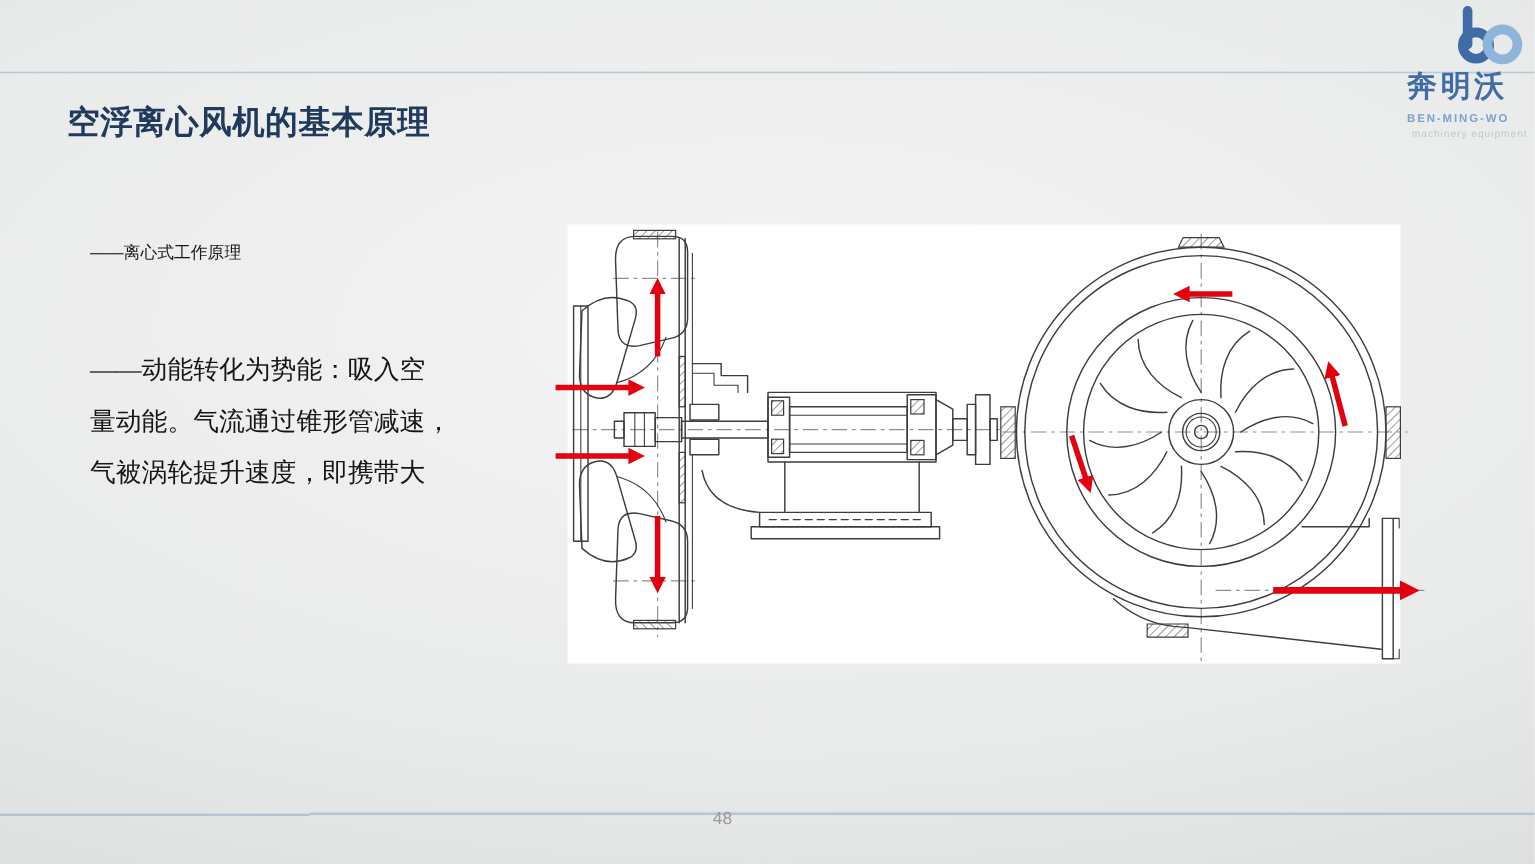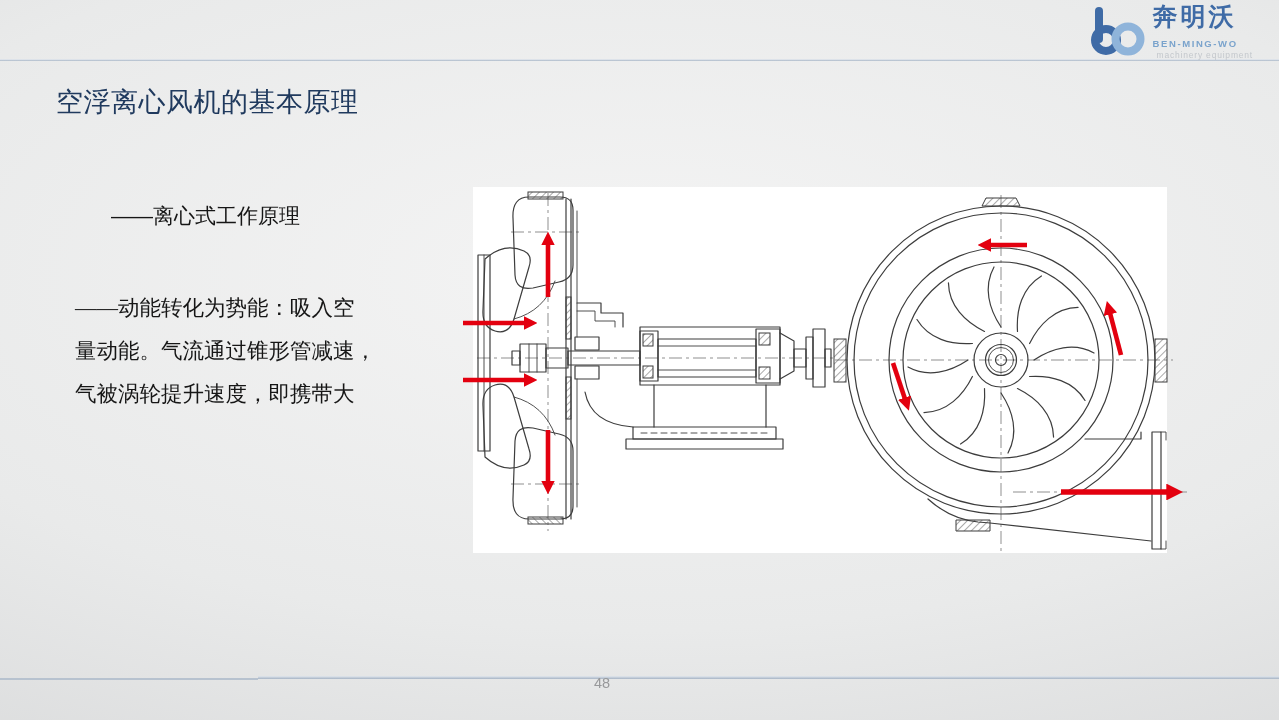--- a/index.html
+++ b/index.html
@@ -13,29 +13,29 @@
   }
   html,body{margin:0;padding:0;}
   body{font-family:"Liberation Sans","DejaVu Sans",sans-serif;}
   .slide{
     position:relative;width:1279px;height:720px;overflow:hidden;
     background:radial-gradient(115% 90% at 50% 38%, #f4f4f4 0%, #e9eaea 55%, #d6d7d8 100%);
   }
   .top-rule{position:absolute;left:0;top:59px;width:1279px;height:2px;
     background:linear-gradient(to bottom,#eef1f5,var(--rule));}
   
-  .logo{position:absolute;top:4px;right:26px;display:flex;align-items:center;gap:4px;}
+  .logo{position:absolute;top:4px;right:6px;display:flex;align-items:flex-end;gap:4px;flex-direction:column;}
   .logo-text{display:flex;flex-direction:column;line-height:1;}
   .logo-cn{font-size:25px;font-weight:bold;color:var(--logo-dark);letter-spacing:3px;}
   .logo-en{font-size:9.5px;font-weight:bold;color:#7aa3cc;letter-spacing:1.6px;margin-top:10px;}
   .logo-tag{font-size:8.5px;color:#c3c7cc;letter-spacing:.8px;margin-top:2px;margin-left:4px;}
   
-  .title{position:absolute;left:56px;top:84px;font-size:27px;font-weight:400;
+  .title{position:absolute;left:56px;top:84px;font-size:27px;font-weight:700;
     color:var(--title);letter-spacing:.5px;}
-  .lead{position:absolute;left:75px;top:202px;font-size:21px;color:#161616;margin-left:36px;}
+  .lead{position:absolute;left:75px;top:202px;font-size:14px;color:#161616;}
   .para{position:absolute;left:75px;top:287px;font-size:21.5px;color:#161616;font-family:Liberation Serif, serif;}
   .para div{height:43px;line-height:43px;white-space:nowrap;}
   
   .panel{position:absolute;left:473px;top:187px;width:694px;height:366px;background:#ffffff;}
   .panel svg{overflow:visible;display:block;}
   .draw{stroke:var(--ink);fill:none;stroke-width:1.2;stroke-linejoin:round;stroke-linecap:round;}
   .thin{stroke-width:.9;}
   .hatch{fill:url(#hatchp);stroke:var(--ink);stroke-width:1;}
   .cl{stroke:#8f8f8f;fill:none;stroke-width:1;stroke-dasharray:13 4 3 4;}
   .arrow{stroke:var(--arrow);stroke-width:4.6;fill:none;}

